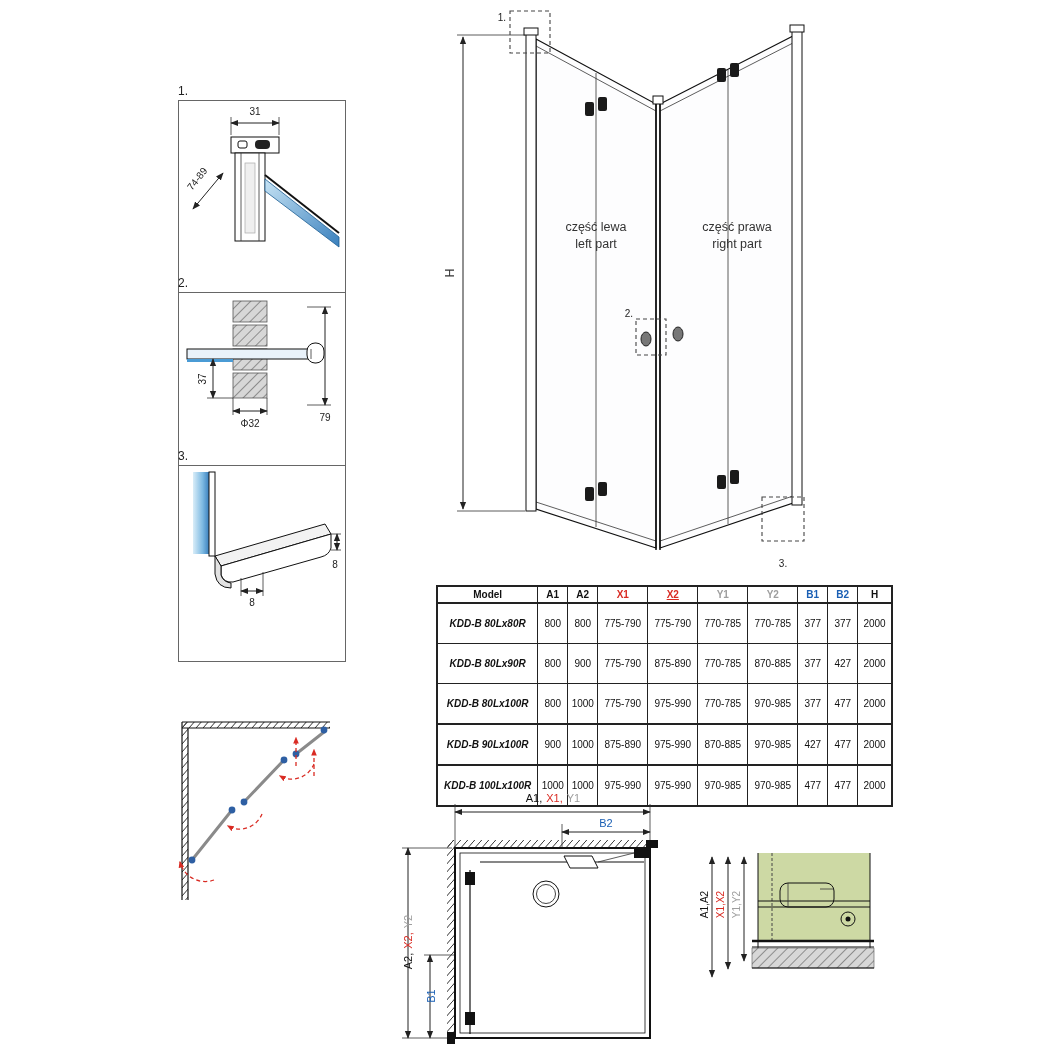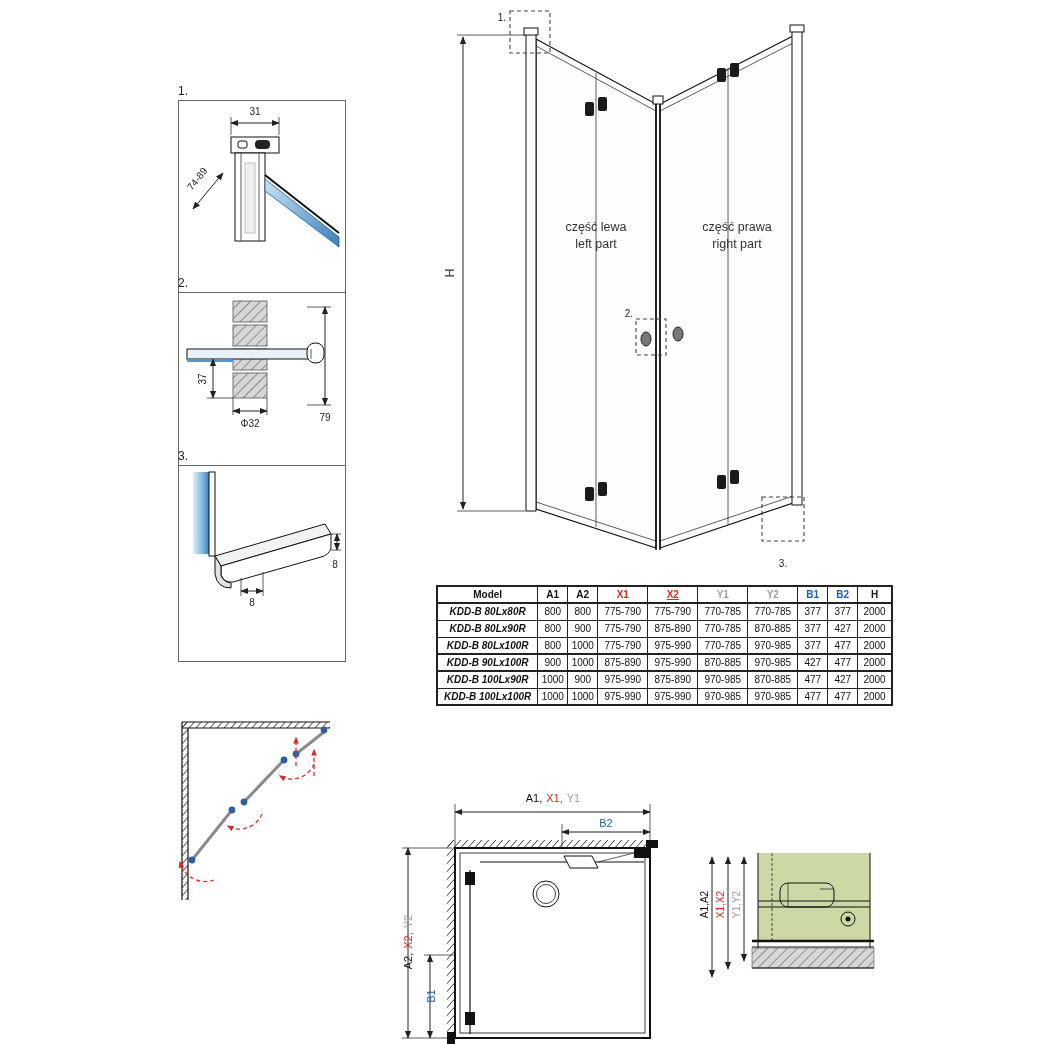--- a/index.html
+++ b/index.html
@@ -21,21 +21,21 @@
   .thin  { stroke:#333; stroke-width:0.8; fill:none; }
   .edge  { stroke:#111; stroke-width:1.2; fill:none; }
   .callout { fill:none; stroke:#444; stroke-width:1.1; stroke-dasharray:4 3; }
 
   
   .spec-table { position:absolute; left:436px; top:585px; border-collapse:collapse; font-size:10px;
                 border:2px solid #222; background:#fff; }
   .spec-table th, .spec-table td { border:1px solid #222; text-align:center; padding:2px 3px; height:17px; }
   .spec-table th { font-weight:bold; }
   .spec-table thead th { border-bottom:2px solid #222; }
-  .spec-table td.model-cell { font-weight:bold; font-style:italic; white-space:nowrap; padding:2px 6px; }
+  .spec-table td.model-cell { font-weight:bold; font-style:italic; white-space:nowrap; padding:14px 6px; }
   .spec-table tr.group-end td { border-bottom:2px solid #222; }
   .w-model { width:92px; } .w-a { width:30px; } .w-xy { width:50px; } .w-b { width:30px; } .w-h { width:34px; }
 
   
   .overlay-label { position:absolute; display:flex; justify-content:center; align-items:center;
                    gap:4px; font-size:11px; color:#111; white-space:nowrap; }
   .overlay-label.small { font-size:10px; gap:2px; }
   .rot { transform:rotate(-90deg); }
   .c-red  { color:#d92b23; }
   .c-gray { color:#9e9e9e; }
@@ -296,32 +296,20 @@
           <td>1000</td>
           <td>875-890</td>
           <td>975-990</td>
           <td>870-885</td>
           <td>970-985</td>
           <td>427</td>
           <td>477</td>
           <td>2000</td>
         </tr>
         <tr>
-          <td class="model-cell">KDD-B 100Lx90R</td>
-          <td>1000</td>
-          <td>900</td>
-          <td>975-990</td>
-          <td>875-890</td>
-          <td>970-985</td>
-          <td>870-885</td>
-          <td>477</td>
-          <td>427</td>
-          <td>2000</td>
-        </tr>
-        <tr>
           <td class="model-cell">KDD-B 100Lx100R</td>
           <td>1000</td>
           <td>1000</td>
           <td>975-990</td>
           <td>975-990</td>
           <td>970-985</td>
           <td>970-985</td>
           <td>477</td>
           <td>477</td>
           <td>2000</td>

